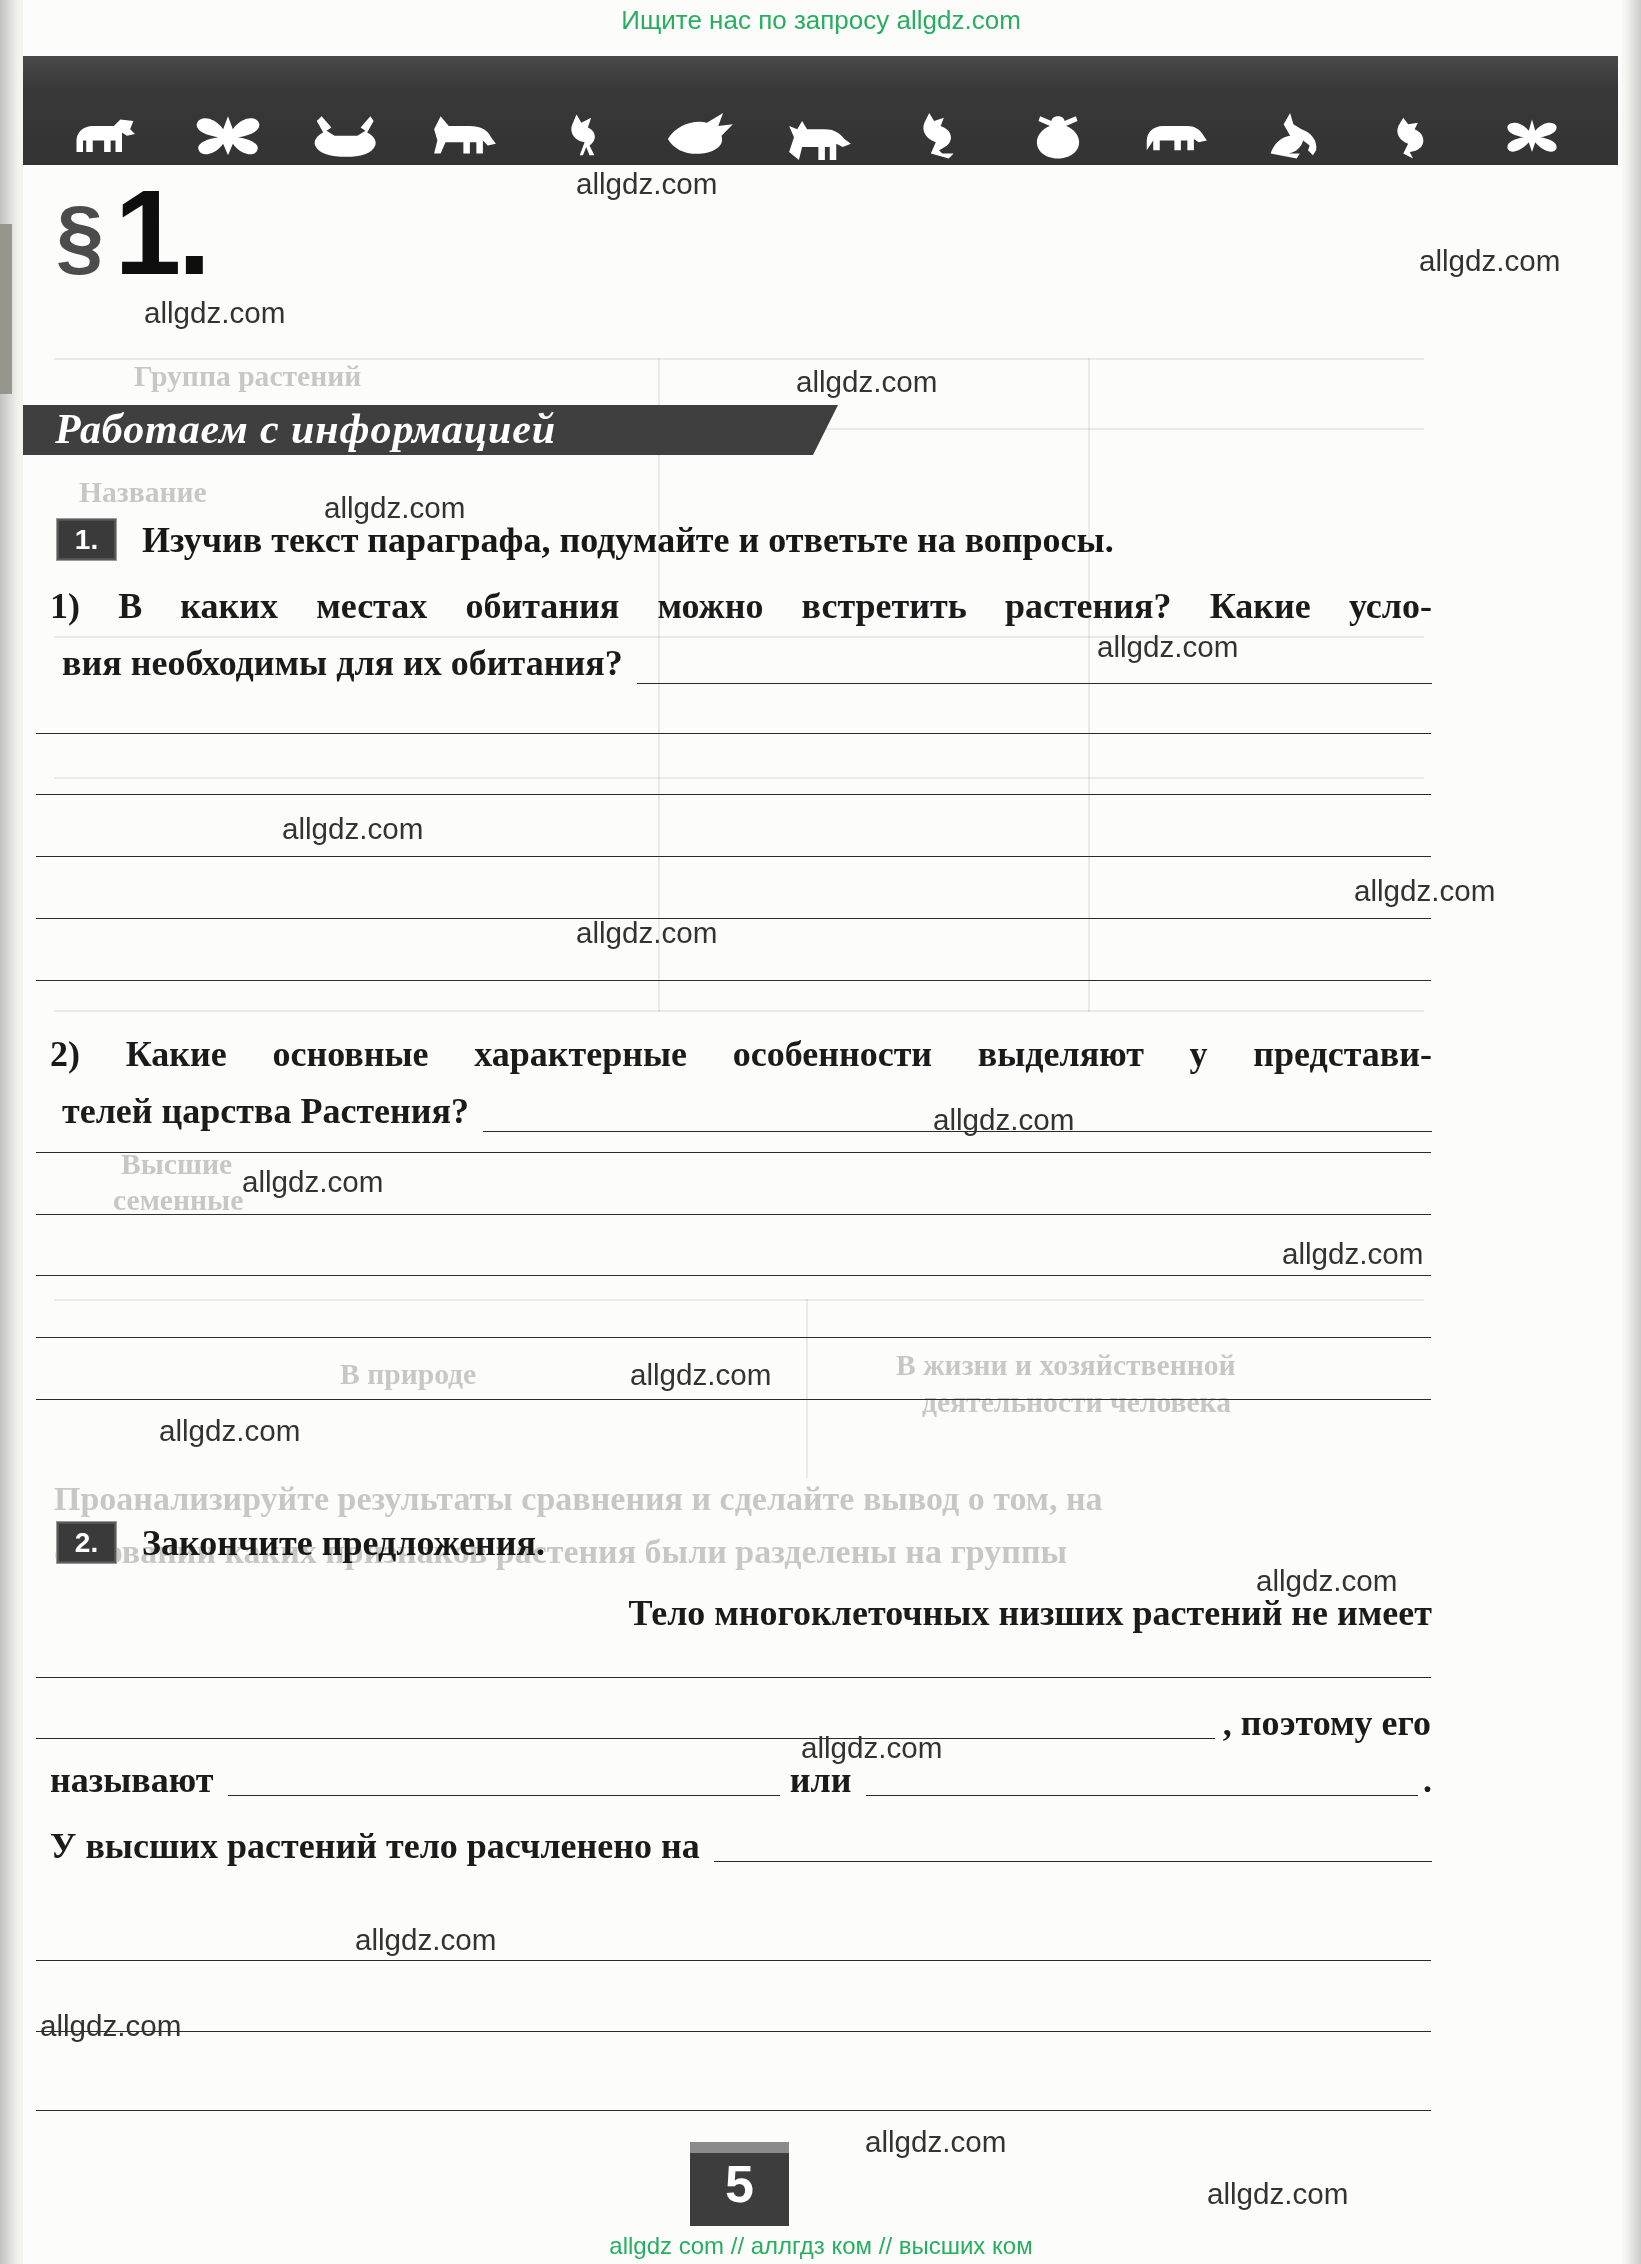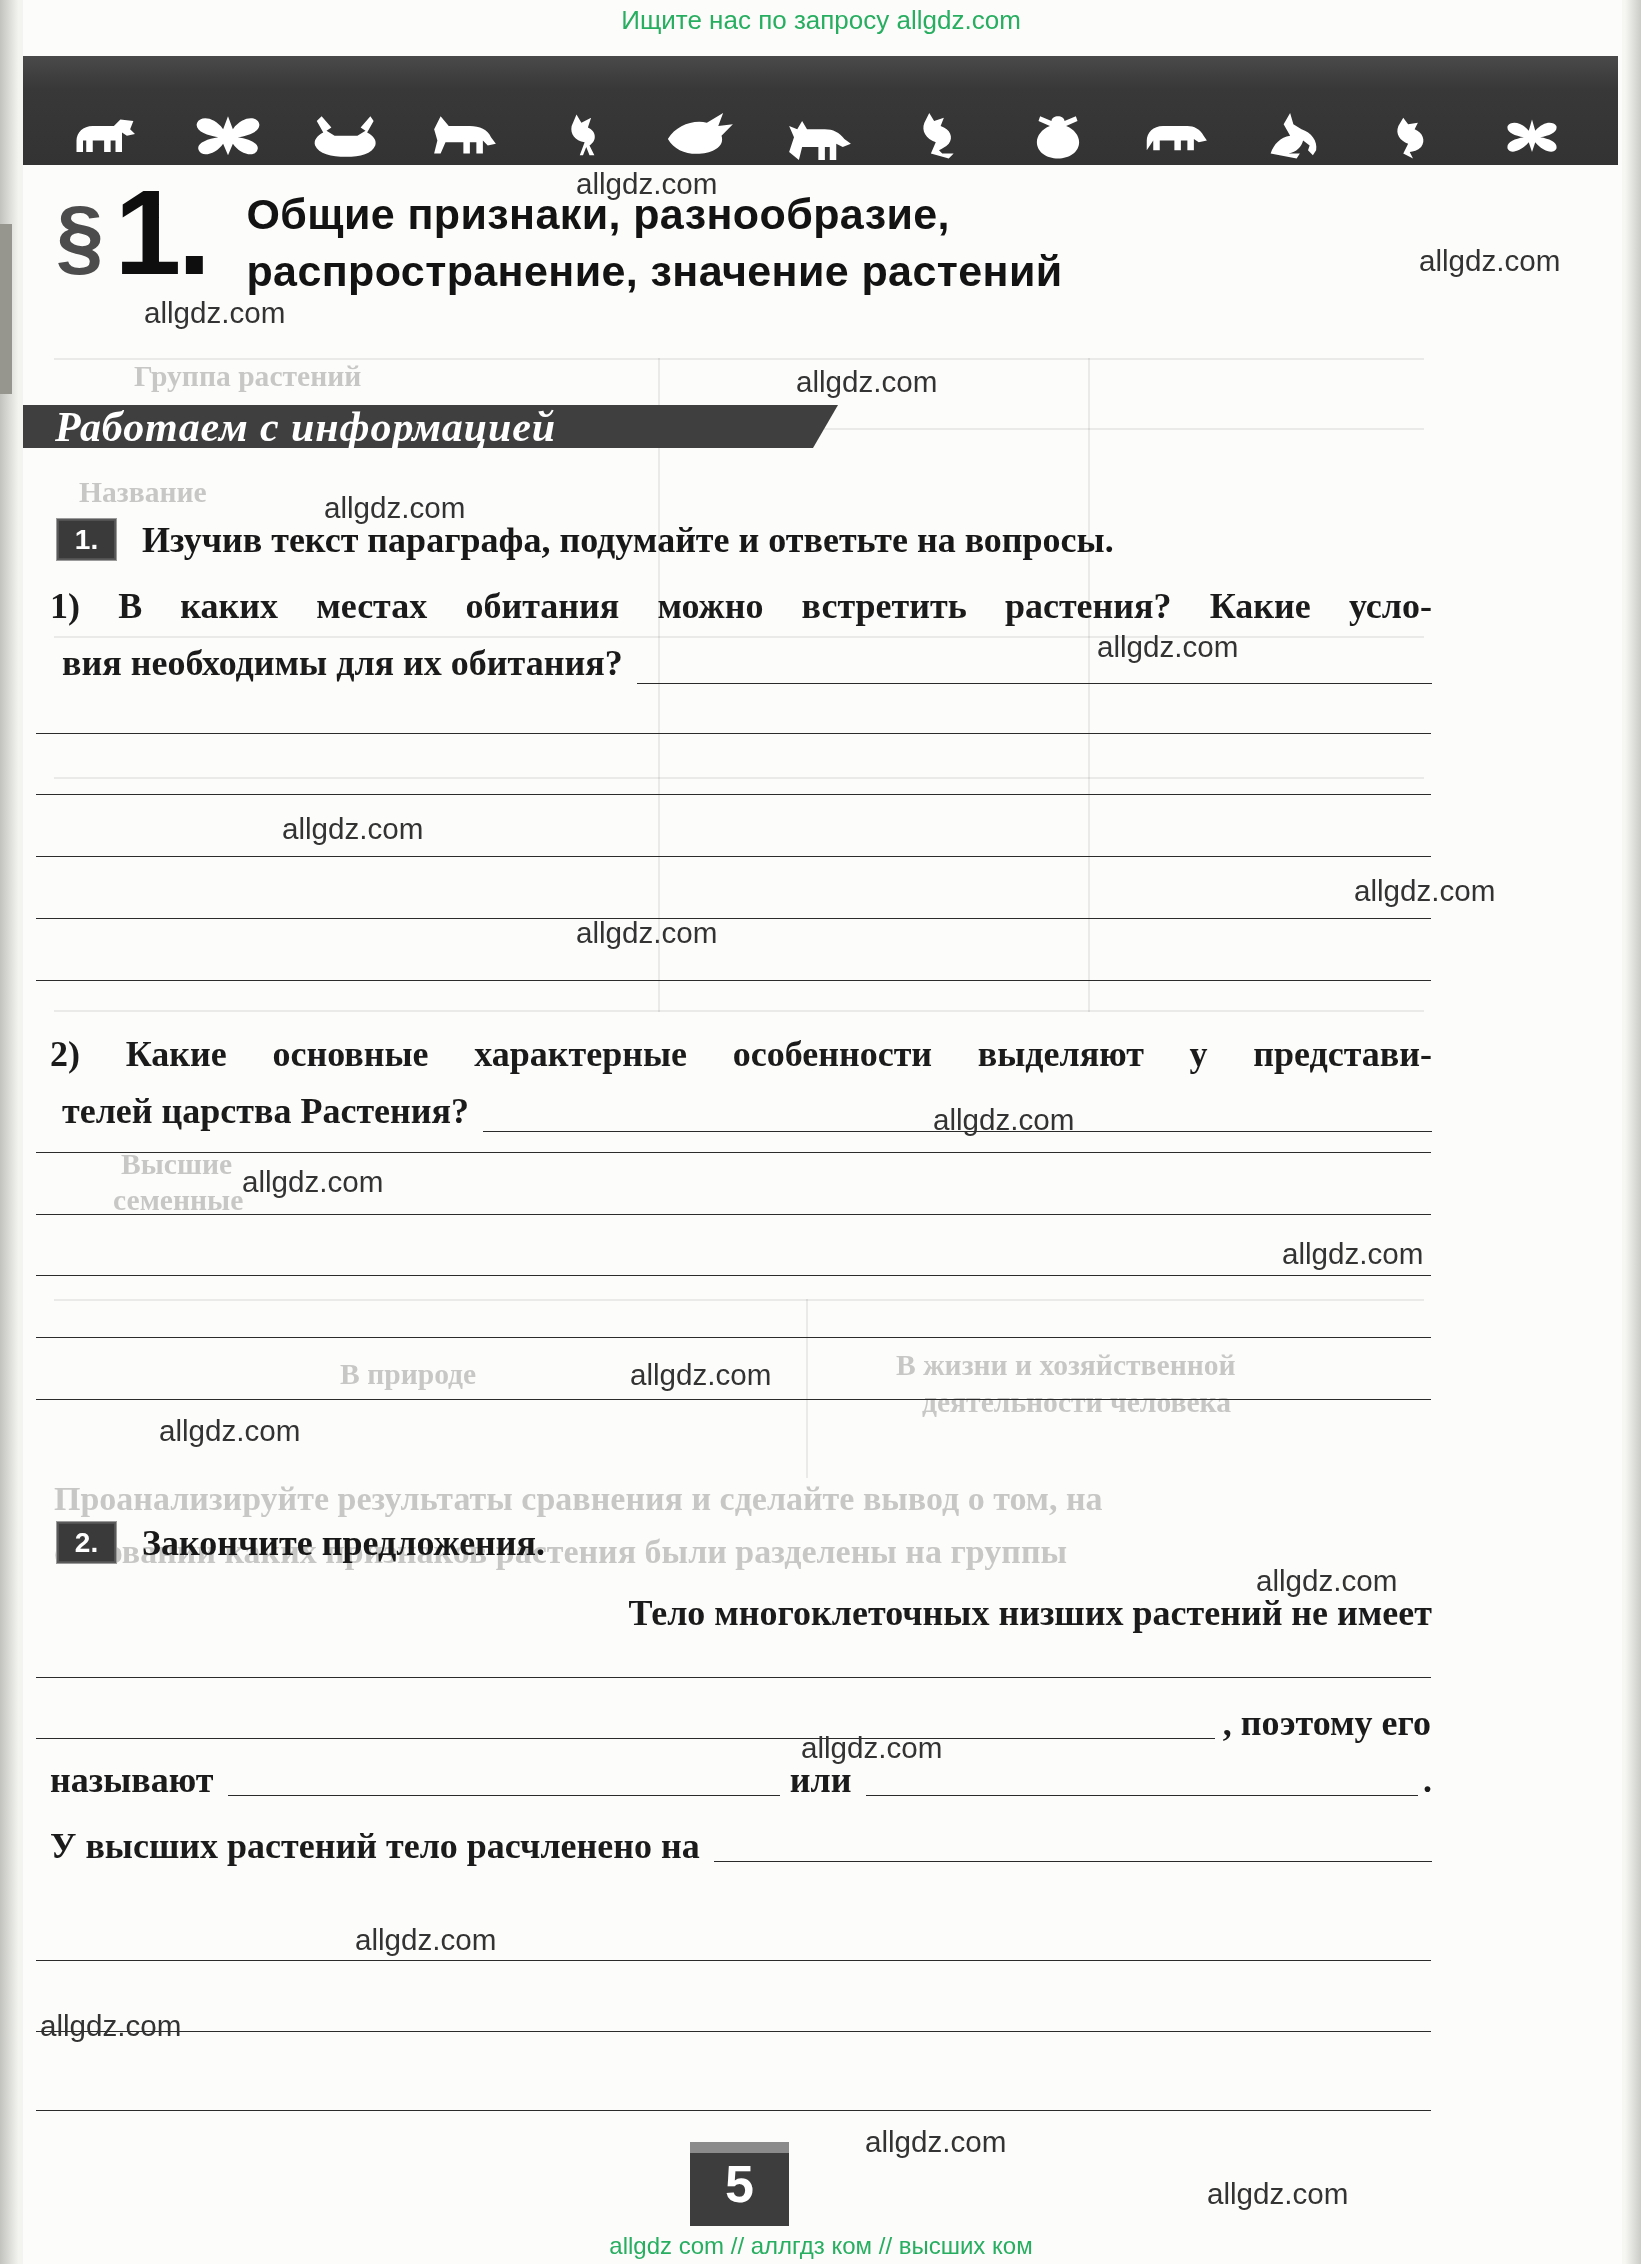--- a/index.html
+++ b/index.html
@@ -27,23 +27,23 @@
   .animal svg{height:52px;width:auto;fill:#ffffff;display:block;}
   
   .heading{position:absolute;left:56px;top:172px;display:flex;align-items:flex-start;}
   .par-mark{font-family:"Liberation Sans",sans-serif;font-size:86px;font-weight:700;
     color:#4c4c4c;line-height:1;margin-top:19.7px;}
   .sec-num{font-family:"Liberation Sans",sans-serif;font-size:120px;font-weight:900;
     color:#0e0e0e;line-height:1;margin-left:10.7px;letter-spacing:-3.6px;}
   .sec-title{margin-left:39px;margin-top:14.3px;font-family:"Liberation Sans",sans-serif;
     font-weight:800;font-size:43px;line-height:57px;color:#131313;letter-spacing:0.4px;}
   
-  .banner{position:absolute;left:23px;top:405px;width:815px;height:43px;background:#3f3f3f;
+  .banner{position:absolute;left:23px;top:405px;width:815px;height:50px;background:#3f3f3f;
     clip-path:polygon(0 0,100% 0,calc(100% - 25px) 100%,0 100%);
-    display:flex;align-items:center;padding-left:32px;box-sizing:border-box;}
+    display:flex;padding-left:32px;box-sizing:border-box;}
   .banner span{font-style:italic;font-weight:700;font-size:42px;color:#ffffff;
     font-family:"Liberation Serif",serif;letter-spacing:0.9px;}
   
   .task{position:absolute;left:56px;display:flex;align-items:center;gap:25px;}
   .badge{width:59px;height:41px;background:#3a3a3a;border:1.8px solid #9b9b9b;
     box-shadow:inset 0 0 0 1.8px #5a5a5a;color:#fff;display:flex;align-items:center;justify-content:center;
     font-family:"Liberation Sans",sans-serif;font-weight:700;font-size:28px;flex:0 0 auto;}
   .task-text{font-weight:700;font-size:36px;color:#181818;}
   
   .q{position:absolute;left:50px;width:1382px;font-weight:700;font-size:36px;
@@ -163,24 +163,20 @@
         <svg viewBox="0 0 48 32">
           <path d="M24 7l-2 7c-5-6-11-6-13-3-1 4 4 6 10 7-6 1-11 3-10 7 2 4 9 1 13-4l2 6 2-6c4 5 11 8 13 4 1-4-4-6-10-7 6-1 11-3 10-7-2-3-8-3-13 3z"></path>
         </svg>
       </span>
     </div>
 </div>
 
 <div class="heading">
   <span class="par-mark">§</span>
   <span class="sec-num">1.</span>
-  <div class="sec-title">
-    <div>Общие признаки, разнообразие,</div>
-    <div>распространение, значение растений</div>
-  </div>
 </div>
 
 <div class="banner">
   <span>Работаем с информацией</span>
 </div>
 
 <div class="task" style="top:518px;">
   <span class="badge">1.</span>
   <span class="task-text">Изучив текст параграфа, подумайте и ответьте на вопросы.</span>
 </div>

